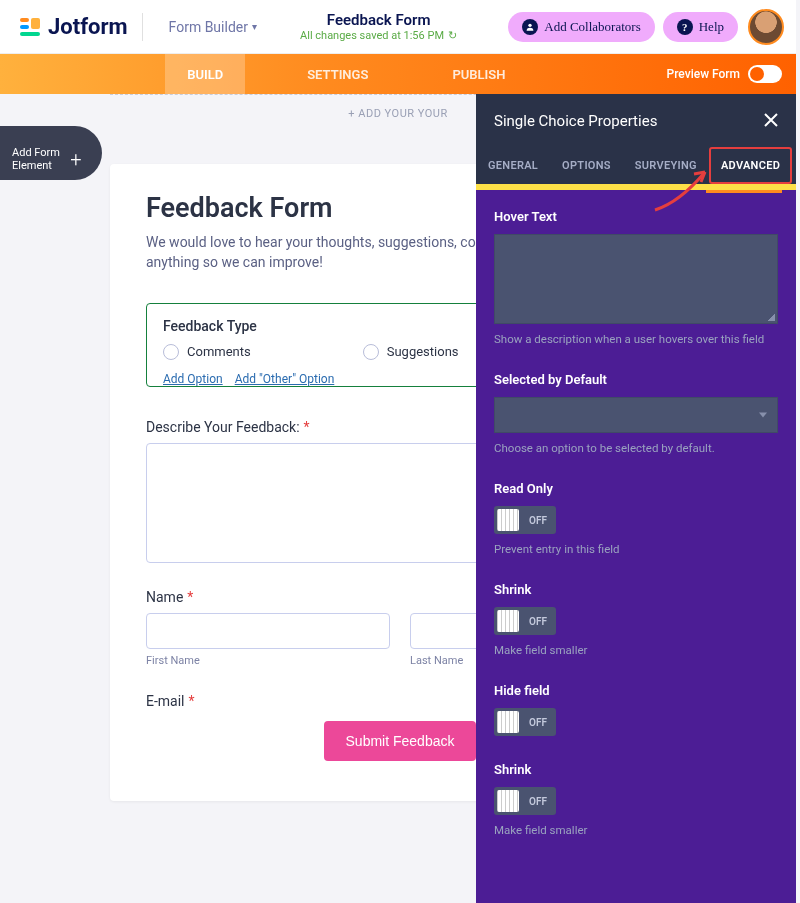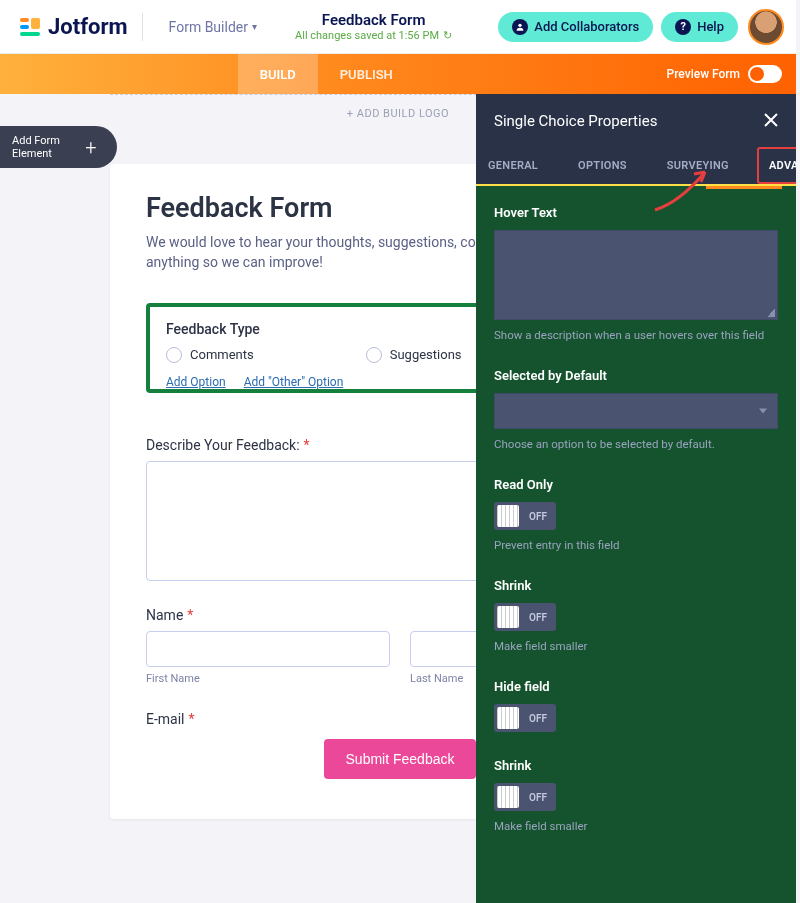--- a/index.html
+++ b/index.html
@@ -9,70 +9,70 @@
 
 .header{height:54px;background:#fff;display:flex;align-items:center;padding:0 12px 0 18px;border-bottom:1px solid #eee;}
 .logo{display:flex;align-items:center;gap:6px;font-weight:700;font-size:22px;color:#0a1551;}
 .logo-mark{width:24px;height:24px;}
 .vsep{width:1px;height:28px;background:#e0e0e0;margin:0 14px;}
 .crumb{font-size:14px;color:#6f76a7;display:flex;align-items:center;gap:4px;padding-left:12px;}
 .caret{font-size:10px;color:#6f76a7;}
 .center{flex:1;text-align:center;}
 .form-title-hdr{font-size:15px;font-weight:600;color:#0a1551;}
 .save-status{font-size:11px;color:#5aab46;display:flex;align-items:center;justify-content:center;gap:4px;}
-.hbtn{background:#5eead4;border-radius:18px;padding:7px 14px;font-size:13px;font-weight:500;color:#0a1551;display:flex;align-items:center;gap:6px;margin-left:8px;cursor:pointer;}
+.hbtn{background:#f0abfc;border-radius:18px;padding:7px 14px;font-size:13px;font-weight:500;color:#0a1551;display:flex;align-items:center;gap:6px;margin-left:8px;cursor:pointer;font-family:Liberation Serif, serif;}
 .hicon{width:16px;height:16px;border-radius:50%;display:inline-flex;align-items:center;justify-content:center;font-size:11px;font-weight:700;}
 .avatar{width:36px;height:36px;border-radius:50%;border:2px solid #ff8b1f;margin-left:10px;background:radial-gradient(circle at 50% 35%,#d9a074 40%,#6d4a32 42%);}
 
 
 .tabbar{height:40px;background:linear-gradient(90deg,#ffb13d 0%,#ff8b1f 40%,#ff6100 100%);display:flex;align-items:stretch;color:#fff;font-size:13px;font-weight:600;}
 .tabbar .spacer{flex:1;}
-.tab{padding:16px 22px;display:flex;align-items:center;cursor:pointer;opacity:.85;}
+.tab{padding:16px 22px;display:flex;align-items:center;cursor:pointer;opacity:.85;margin-left:40px;}
 .tab.active{background:rgba(255,255,255,.25);opacity:1;}
 .preview{display:flex;align-items:center;gap:8px;padding:0 14px;font-size:12px;font-weight:500;}
 .toggle{width:34px;height:18px;border-radius:10px;background:#fff;position:relative;}
 .toggle::after{content:"";position:absolute;width:14px;height:14px;border-radius:50%;background:#ff6100;left:2px;top:2px;}
 
 
 .canvas{position:absolute;left:0;right:0;top:94px;bottom:0;}
 .addlogo{text-align:center;font-size:11px;color:#9aa0b5;padding:12px 0;letter-spacing:.5px;border-top:1px dashed #c9ccda;margin:0 110px;}
-.add-element{position:absolute;left:0;top:32px;background:#3a3f52;color:#fff;border-radius:0 30px 30px 0;padding:8px 14px 8px 12px;display:flex;align-items:center;gap:19px;font-size:11px;line-height:1.2;cursor:pointer;}
+.add-element{position:absolute;left:0;top:32px;background:#3a3f52;color:#fff;border-radius:0 30px 30px 0;padding:20px 14px 8px 12px;display:flex;align-items:center;gap:4px;font-size:11px;line-height:1.2;cursor:pointer;}
 .add-element .plus{width:24px;height:24px;border-radius:50%;display:flex;align-items:center;justify-content:center;font-size:20px;font-weight:300;}
 
 .formcard{position:absolute;left:110px;top:70px;width:580px;background:#fff;border-radius:4px;box-shadow:0 1px 3px rgba(0,0,0,.06);padding:28px 36px 40px;}
 .ftitle{font-size:27px;font-weight:600;color:#2c3345;margin:0 0 8px;}
 .fdesc{font-size:14px;color:#5b6184;line-height:1.45;margin:0 0 30px;}
 
-.fieldbox{border:4px solid #15803d;border-radius:4px;padding:14px 16px 0;position:relative;margin-bottom:12px;}
+.fieldbox{border:1px solid #15803d;border-radius:4px;padding:14px 16px 0;position:relative;}
 .flabel{font-size:14px;font-weight:500;color:#2c3345;margin-bottom:10px;}
 .radios{display:flex;gap:112px;margin-bottom:12px;}
 .radio{display:flex;align-items:center;gap:8px;font-size:13px;color:#2c3345;}
 .rcircle{width:16px;height:16px;border:1px solid #b8bdd9;border-radius:50%;}
-.addopts{display:flex;gap:18px;font-size:12px;}
+.addopts{display:flex;gap:12px;font-size:12px;}
 .addopts span{color:#2b6cb0;text-decoration:underline;cursor:pointer;}
 
 .gearrow{display:flex;gap:8px;justify-content:flex-end;margin:-4px 0 8px;}
 .cbtn{width:28px;height:28px;border-radius:50%;display:flex;align-items:center;justify-content:center;color:#fff;cursor:pointer;font-size:14px;}
 .cbtn.gear{background:#4a5568;}
 .cbtn.trash{background:#e53e3e;}
 
 .qlabel{font-size:14px;color:#2c3345;margin-bottom:8px;}
 .req{color:#e53e3e;margin-left:4px;}
 .textarea{border:1px solid #c8ceed;border-radius:4px;height:120px;width:100%;margin-bottom:26px;}
 .namerow{display:flex;gap:20px;margin-bottom:26px;align-items:center;}
 .namecol{flex:1;}
 .tinput{border:1px solid #c8ceed;border-radius:4px;height:36px;width:100%;}
 .sublabel{font-size:11px;color:#7d83a5;margin-top:5px;}
 .submit{background:#ec4899;color:#fff;border:none;border-radius:4px;padding:12px 22px;font-size:14px;font-weight:500;margin:12px auto 0;display:block;cursor:pointer;}
 
 
-.panel{position:absolute;right:0;top:94px;bottom:0;width:320px;background:#14532d;color:#d7dbe8;font-size:13px;overflow-y:auto;}
+.panel{position:absolute;right:0;top:94px;bottom:0;width:320px;background:#4c1d95;color:#d7dbe8;font-size:13px;overflow-y:auto;}
 .phead{display:flex;align-items:center;justify-content:space-between;padding:16px 18px;background:#2a3248;color:#fff;font-size:15px;}
 .close{font-size:18px;cursor:pointer;color:#fff;}
-.ptabs{display:flex;background:#2a3248;border-bottom:2px solid #fde047;font-size:11px;font-weight:600;letter-spacing:.3px;gap:16px;}
+.ptabs{display:flex;background:#2a3248;border-bottom:6px solid #fde047;font-size:11px;font-weight:600;letter-spacing:.3px;}
 .ptab{flex:0 0 auto;padding:12px 12px;color:#a5adc6;cursor:pointer;text-align:center;}
 .ptab.active{color:#fff;}
 .ptab.highlight{border:2px solid #e53e3e;border-radius:3px;padding:10px 10px;color:#fff;}
 .under{height:3px;background:#ff8b1f;width:76px;margin-left:230px;}
 .pbody{padding:16px 18px 30px;}
 .pgroup{margin-bottom:26px;}
 .plabel{font-size:13px;font-weight:600;color:#fff;margin-bottom:10px;}
 .pselect{background:#4a5370;border:1px solid #404a66;height:36px;width:100%;position:relative;}
 .pselect::after{content:"";position:absolute;right:10px;top:50%;transform:translateY(-50%);border-left:4px solid transparent;border-right:4px solid transparent;border-top:5px solid #8790ac;}
 .phint{font-size:11.5px;color:#9aa3bf;margin-top:8px;}
@@ -125,30 +125,31 @@
     <div class="hbtn">
       <span class="hicon" style="background:#0a1551;color:#fff">?</span>
       <span>Help</span>
     </div>
     <div class="avatar"></div>
   </div>
 
   <div class="tabbar">
     <div class="spacer"></div>
     <div class="tab active">BUILD</div>
+    <div class="tab">SETTINGS</div>
     <div class="tab">PUBLISH</div>
     <div class="spacer"></div>
     <div class="preview">
       <span>Preview Form</span>
       <div class="toggle"></div>
     </div>
   </div>
 
   <div class="canvas">
-    <div class="addlogo">+ ADD BUILD LOGO</div>
+    <div class="addlogo">+ ADD YOUR YOUR</div>
     <div class="add-element">
       <span style="white-space:pre-line;">Add Form
 Element</span>
       <span class="plus">+</span>
     </div>
 
     <div class="formcard">
       <div class="ftitle">Feedback Form</div>
       <div class="fdesc">We would love to hear your thoughts, suggestions, concerns or problems with anything so we can improve!</div>
 

